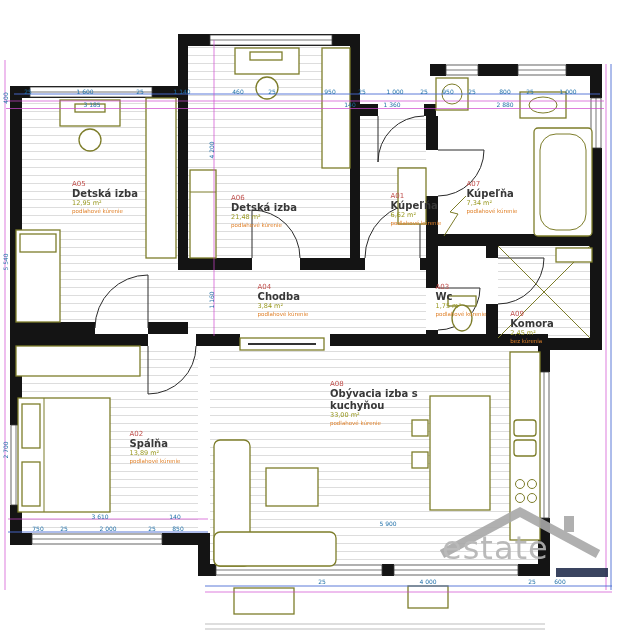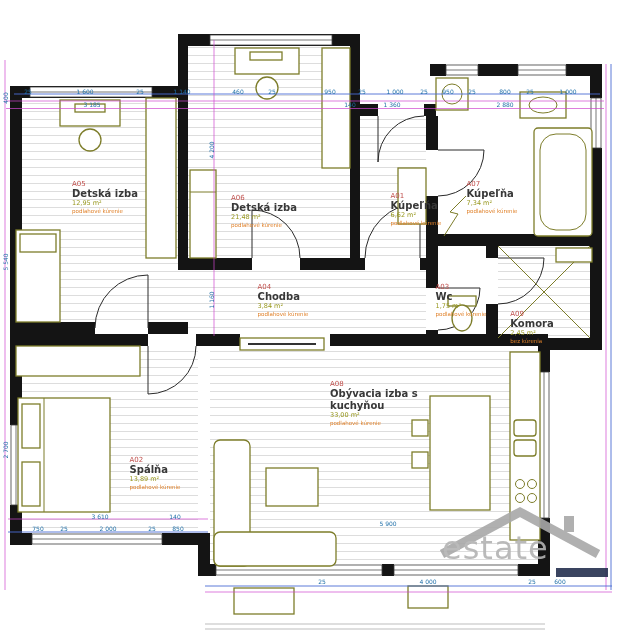--- a/index.html
+++ b/index.html
@@ -256,21 +256,21 @@
         <span class="room-name">Wc</span>
         <span class="room-area">1,75 m²</span>
         <span class="room-note">podlahové kúrenie</span>
       </div>
       <div class="room-label" style="left: 532px; top: 283px; margin-top: 27px;">
         <span class="room-code">A09</span>
         <span class="room-name">Komora</span>
         <span class="room-area">2,45 m²</span>
         <span class="room-note">bez kúrenia</span>
       </div>
-      <div class="room-label" style="left: 155px; top: 430px; margin-top: 26px;">
+      <div class="room-label" style="left: 155px; top: 430px;">
         <span class="room-code">A02</span>
         <span class="room-name">Spálňa</span>
         <span class="room-area">13,89 m²</span>
         <span class="room-note">podlahové kúrenie</span>
       </div>
       <div class="room-label" style="left: 378px; top: 380px;">
         <span class="room-code">A08</span>
         <span class="room-name">Obývacia izba s kuchyňou</span>
         <span class="room-area">33,00 m²</span>
         <span class="room-note">podlahové kúrenie</span>

